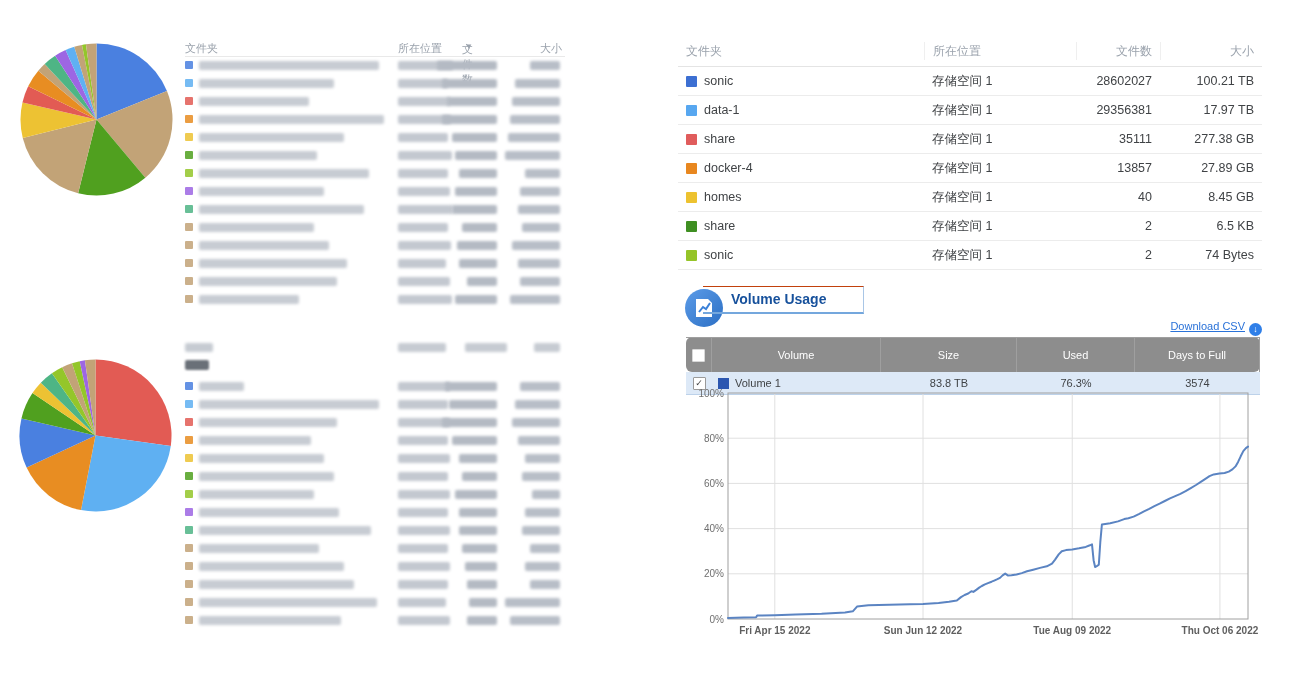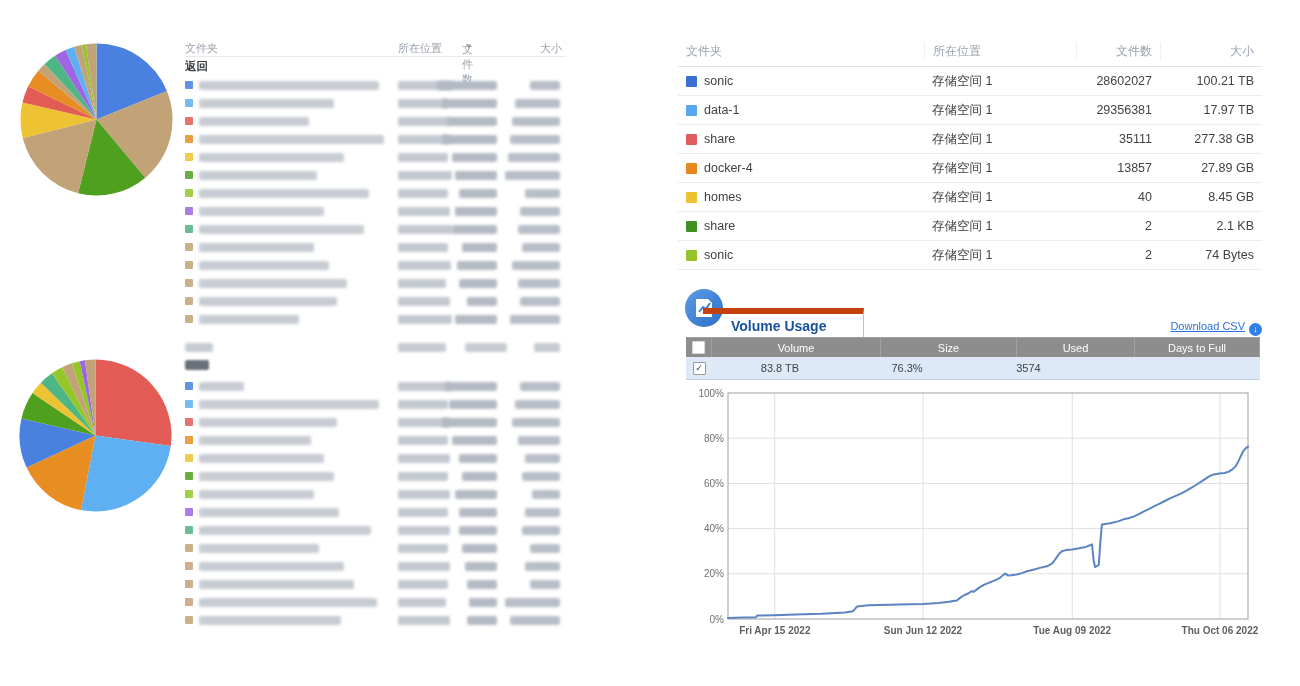--- a/index.html
+++ b/index.html
@@ -42,31 +42,31 @@
   .fc.c-name{width:246px;display:flex;align-items:center;}
   .fc.c-loc{width:152px;}
   .fc.c-cnt{width:84px;text-align:right;}
   .fc.c-size{width:102px;text-align:right;}
   .fhdr .fc{align-self:center;}
   .fhdr .c-loc,.fhdr .c-cnt,.fhdr .c-size{border-left:1px solid #efefef;height:18px;line-height:18px;}
   .legend-sq{display:inline-block;width:11px;height:11px;border-radius:1px;margin-right:7px;flex:0 0 11px;}
 
   
   .vu-icon{position:absolute;left:684px;top:288px;width:40px;height:40px;}
-  .vu-titlebox{position:absolute;left:703px;top:308px;width:160px;height:25px;
-               border-top:6px solid #c2410c;border-right:1px solid #a9c6e6;border-bottom:2px solid #74a7dd;}
+  .vu-titlebox{position:absolute;left:703px;top:286px;width:160px;height:25px;
+               border-top:1px solid #c2410c;border-right:1px solid #a9c6e6;border-bottom:2px solid #74a7dd;}
   .vu-title{position:absolute;left:28px;top:4px;font-size:14px;font-weight:bold;color:#17519c;}
   .dl-link{position:absolute;top:320px;left:1150px;width:112px;text-align:right;font-size:11px;}
   .dl-link a{color:#2a72d8;text-decoration:underline;cursor:pointer;}
   .dl-icon{display:inline-block;width:13px;height:13px;border-radius:50%;background:#2f7fe8;
            color:#fff;font-size:9px;font-weight:bold;text-align:center;line-height:13px;
            vertical-align:-2px;margin-left:4px;}
 
   .vtable{position:absolute;left:686px;top:337px;width:574px;font-size:11px;border-collapse:collapse;}
-  .vtable .vh{display:flex;height:20px;background:#8d8d8d;color:#fff;}
+  .vtable .vh{display:flex;height:35px;background:#8d8d8d;color:#fff;border-radius:6px;}
   .vtable .vh .vc{border-right:1px solid #9f9f9f;border-top:1px solid #9f9f9f;}
   .vtable .vb{display:flex;height:22px;background:#dde9f7;border-bottom:1px solid #bdd2ea;}
   .vc{display:flex;align-items:center;justify-content:center;box-sizing:border-box;}
   .vc.w-chk{width:26px;}
   .vc.w-vol{width:169px;}
   .vc.w-size{width:136px;}
   .vc.w-used{width:118px;}
   .vc.w-days{width:125px;}
   .vb .w-vol{justify-content:flex-start;padding-left:6px;}
   .chk{width:11px;height:11px;background:#fff;border:1px solid #9a9a9a;border-radius:1px;
@@ -104,23 +104,20 @@
   <div class="ltable" style="left:185px;top:40px;">
     <div class="hdr">
       <span class="h-folder">文件夹</span>
       <span class="h-loc">所在位置</span>
       <span class="h-cnt">
           <span>文件数</span>
           <span class="sort-caret">▼</span>
         </span>
       <span class="h-size">大小</span>
     </div>
-    <div class="back-row">
-      <span>返回</span>
-    </div>
     <div id="ltable-top-rows">
         <div class="brow">
           <div class="sq" style="background: rgb(74, 128, 224);"></div>
           <div class="bl name" style="width: 180px;"></div>
           <div class="bl loc" style="width: 55px;"></div>
           <div class="bl cnt" style="width: 60px; left: 252px;"></div>
           <div class="bl size" style="width: 30px; left: 345px;"></div>
         </div>
         <div class="brow">
           <div class="sq" style="background: rgb(95, 176, 242);"></div>
@@ -396,21 +393,21 @@
           <div class="fc c-cnt">40</div>
           <div class="fc c-size">8.45 GB</div>
         </div>
         <div class="frow">
           <div class="fc c-name">
             <span class="legend-sq" style="background: rgb(63, 143, 34);"></span>
             <span>share</span>
           </div>
           <div class="fc c-loc">存储空间 1</div>
           <div class="fc c-cnt">2</div>
-          <div class="fc c-size">2.1 KB</div>
+          <div class="fc c-size">6.5 KB</div>
         </div>
         <div class="frow">
           <div class="fc c-name">
             <span class="legend-sq" style="background: rgb(149, 196, 40);"></span>
             <span>sonic</span>
           </div>
           <div class="fc c-loc">存储空间 1</div>
           <div class="fc c-cnt">2</div>
           <div class="fc c-size">74 Bytes</div>
         </div>
@@ -442,20 +439,24 @@
           <span class="chk"></span>
         </div>
       <div class="vc w-vol">Volume</div>
       <div class="vc w-size">Size</div>
       <div class="vc w-used">Used</div>
       <div class="vc w-days">Days to Full</div>
     </div>
     <div class="vb">
       <div class="vc w-chk">
           <span class="chk">✓</span>
+        </div>
+      <div class="vc w-vol">
+          <span class="vol-sq"></span>
+          <span>Volume 1</span>
         </div>
       <div class="vc w-size">83.8 TB</div>
       <div class="vc w-used">76.3%</div>
       <div class="vc w-days">3574</div>
     </div>
   </div>
 
   <svg id="usage-chart" width="578" height="258">
       <line x1="88.8" y1="7" x2="88.8" y2="233" stroke="#e0e0e0" stroke-width="1"></line>
       <line x1="237" y1="7" x2="237" y2="233" stroke="#e0e0e0" stroke-width="1"></line>

